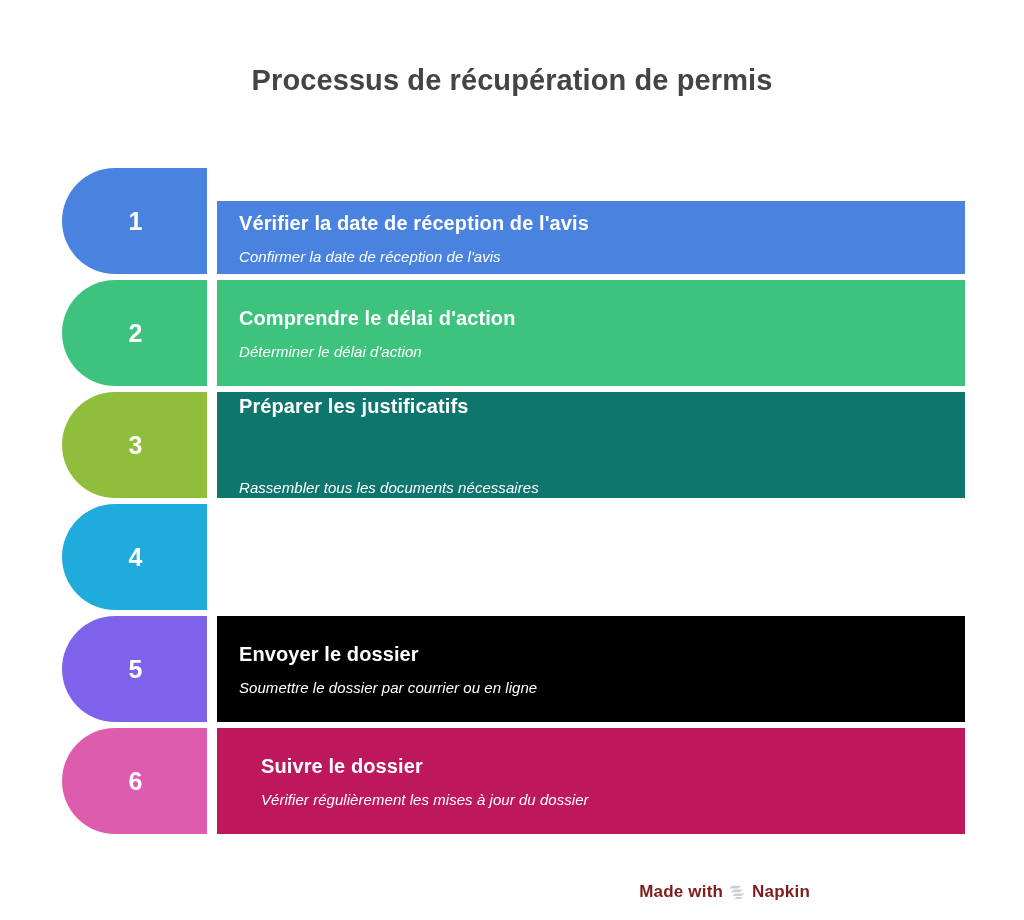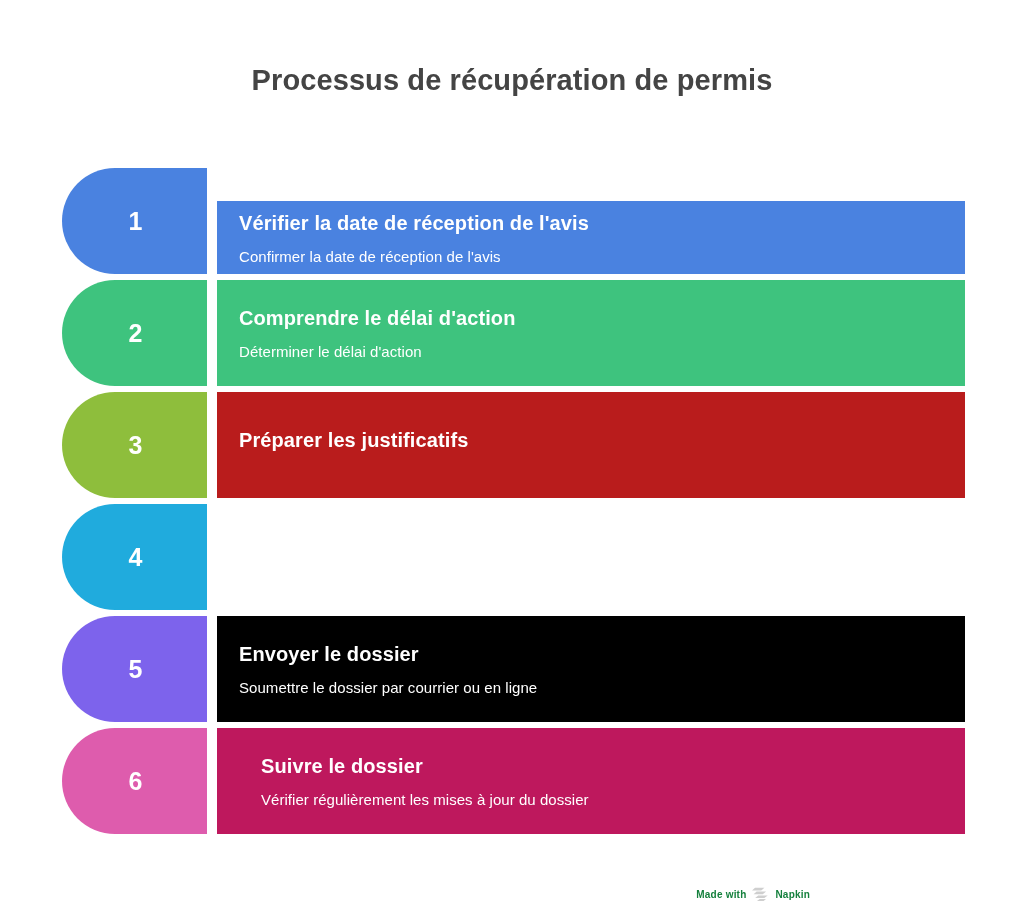--- a/index.html
+++ b/index.html
@@ -95,32 +95,33 @@
     line-height: 1.2;
     margin-bottom: 13px;
     letter-spacing: 0.1px;
   }
   .step-desc {
     color: #ffffff;
     font-size: 15px;
     font-weight: normal;
     line-height: 1.25;
     letter-spacing: 0.05px;
+    font-style: italic;
   }
 
   
   .watermark {
     position: absolute;
     right: 30px;
     bottom: 18px;
     display: flex;
     align-items: center;
     gap: 6px;
-    color: #15803d;
-    font-size: 10px;
+    color: #7f1d1d;
+    font-size: 17px;
     font-weight: bold;
     letter-spacing: 0.2px;
     user-select: none;
   }
   .watermark-logo {
     display: inline-flex;
     align-items: center;
     line-height: 0;
   }
 </style>
@@ -150,22 +151,23 @@
         <div class="step-content" style="background: rgb(62, 195, 126);">
           <div class="step-heading">Comprendre le délai d'action</div>
           <div class="step-desc">Déterminer le délai d'action</div>
         </div>
       </div>
       <div class="step-row">
         <div class="step-badge" style="background: rgb(142, 190, 60);">
           <div class="step-number">3</div>
         </div>
         <div class="step-gap"></div>
-        <div class="step-content" style="background: #b91c1c; gap: 48px;">
+        <div class="step-content" style="background: #0f766e; gap: 48px;">
           <div class="step-heading">Préparer les justificatifs</div>
+          <div class="step-desc">Rassembler tous les documents nécessaires</div>
         </div>
       </div>
       <div class="step-row">
         <div class="step-badge" style="background: rgb(32, 171, 221);">
           <div class="step-number">4</div>
         </div>
         <div class="step-gap"></div>
       </div>
       <div class="step-row">
         <div class="step-badge" style="background: rgb(125, 99, 236);">

